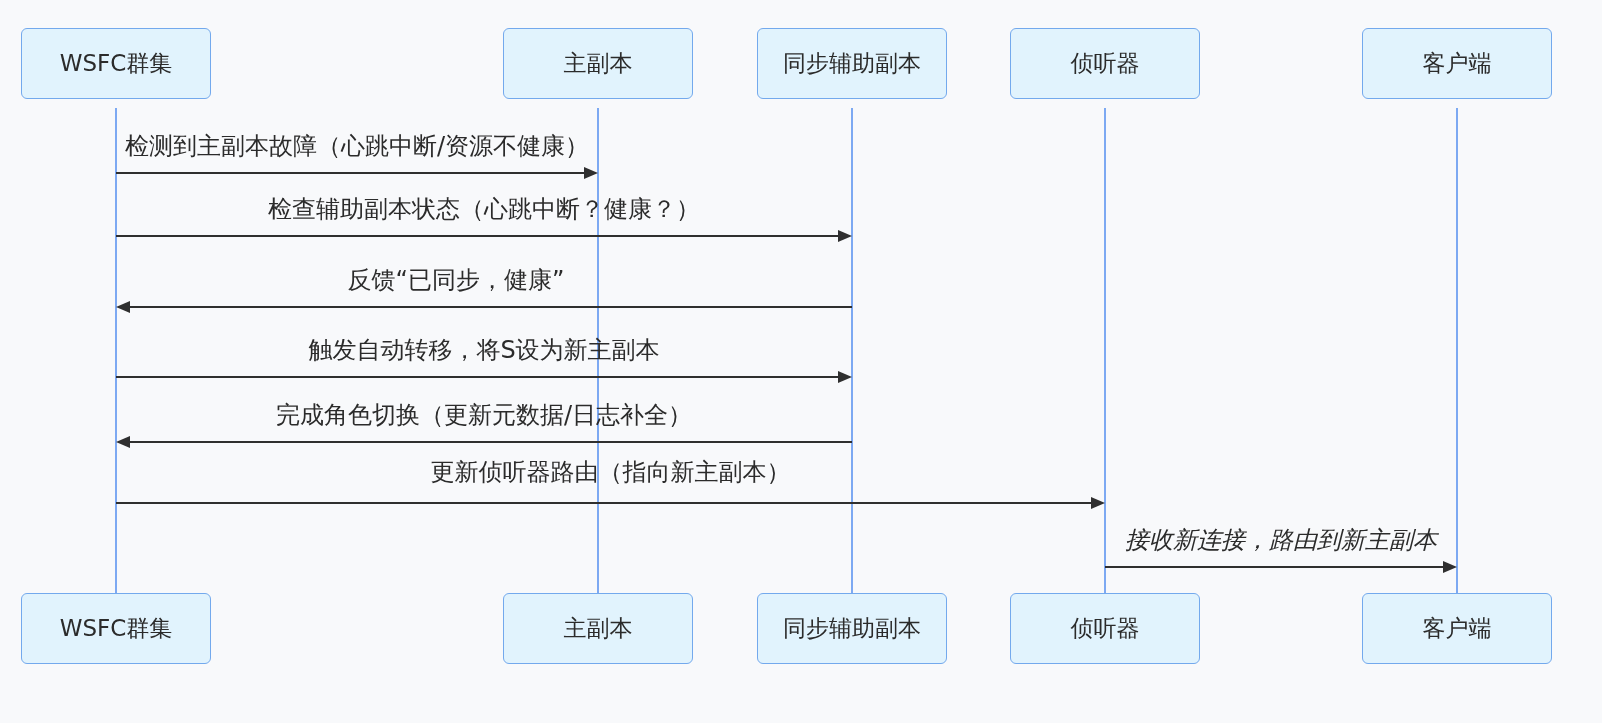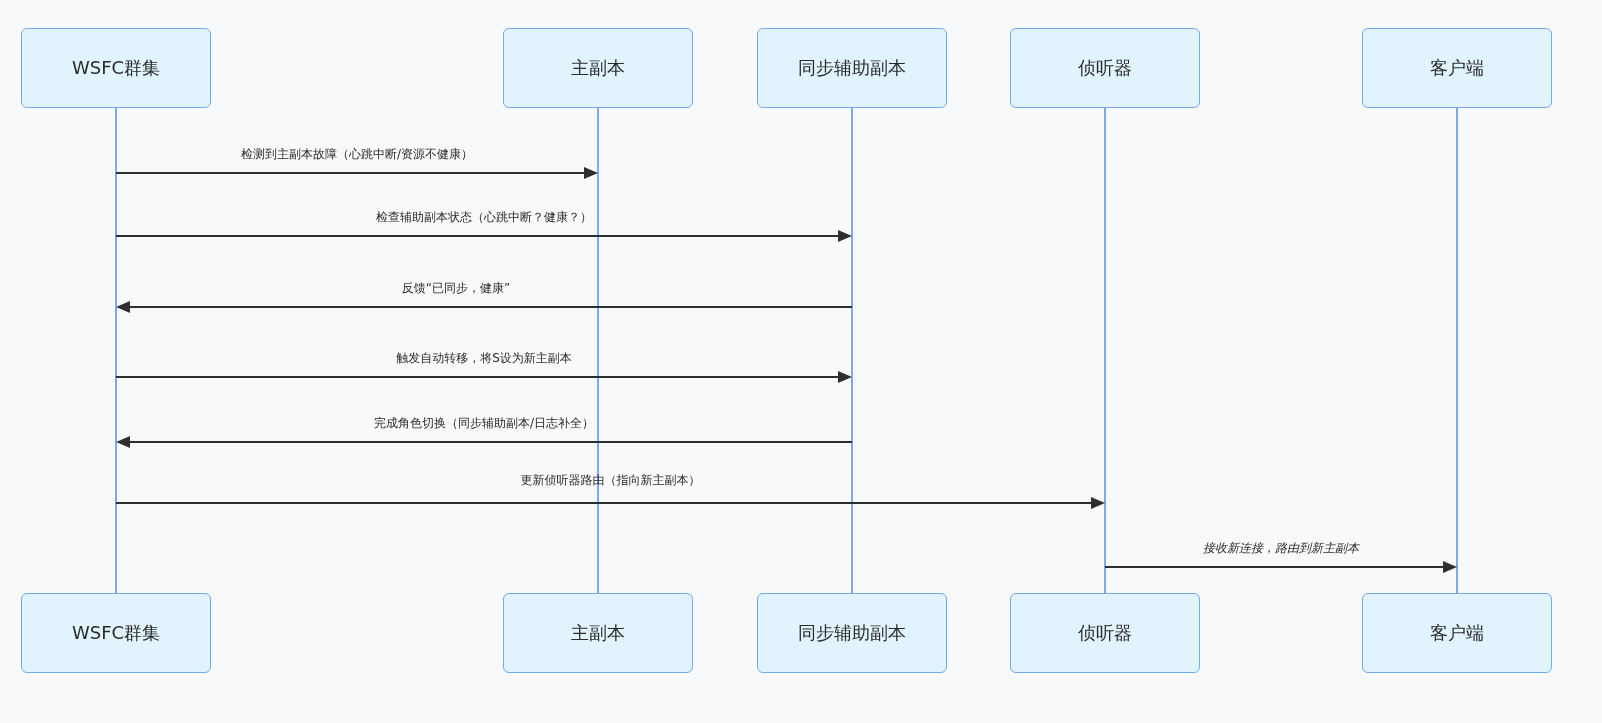--- a/index.html
+++ b/index.html
@@ -11,46 +11,46 @@
   #canvas {
     position: relative;
     width: 1602px;
     height: 723px;
     background: var(--bg, #f8f9fb);
     overflow: hidden;
   }
   .actor-box {
     position: absolute;
     width: 190px;
-    height: 80px;
+    height: 71px;
     box-sizing: border-box;
     background: var(--actor-fill, #e1f3fd);
     border: 1.5px solid var(--actor-border, #73a9ed);
     border-radius: 6px;
     display: flex;
     align-items: center;
     justify-content: center;
-    font-size: 18px;
+    font-size: 23px;
     color: var(--text, #2b2b2b);
     white-space: nowrap;
   }
   .lifeline {
     position: absolute;
     width: 2.5px;
     background: var(--lifeline, #7da9f2);
   }
   .msg-line {
     position: absolute;
     height: 2px;
     background: var(--msg, #2f2f2f);
   }
   .msg-label {
     position: absolute;
     transform: translateX(-50%);
-    font-size: 12px;
+    font-size: 24px;
     line-height: 1.2;
     color: var(--text, #2b2b2b);
     white-space: nowrap;
   }
   .arrowhead {
     position: absolute;
     width: 0;
     height: 0;
     border-top: 6px solid transparent;
     border-bottom: 6px solid transparent;
@@ -82,21 +82,21 @@
     <div class="arrowhead right" style="left: 584px; top: 167px;"></div>
     <div class="msg-label" style="left: 484px; top: auto; bottom: 499px;">检查辅助副本状态（心跳中断？健康？）</div>
     <div class="msg-line" style="left: 116px; top: 235px; width: 724px; margin-left: 0px;"></div>
     <div class="arrowhead right" style="left: 838px; top: 230px;"></div>
     <div class="msg-label" style="left: 456px; top: auto; bottom: 428px;">反馈“已同步，健康”</div>
     <div class="msg-line" style="left: 116px; top: 306px; width: 724px; margin-left: 12px;"></div>
     <div class="arrowhead left" style="left: 116px; top: 301px;"></div>
     <div class="msg-label" style="left: 484px; top: auto; bottom: 358px;">触发自动转移，将S设为新主副本</div>
     <div class="msg-line" style="left: 116px; top: 376px; width: 724px; margin-left: 0px;"></div>
     <div class="arrowhead right" style="left: 838px; top: 371px;"></div>
-    <div class="msg-label" style="left: 484px; top: auto; bottom: 293px;">完成角色切换（同步辅助副本/日志补全）</div>
+    <div class="msg-label" style="left: 484px; top: auto; bottom: 293px;">完成角色切换（更新元数据/日志补全）</div>
     <div class="msg-line" style="left: 116px; top: 441px; width: 724px; margin-left: 12px;"></div>
     <div class="arrowhead left" style="left: 116px; top: 436px;"></div>
     <div class="msg-label" style="left: 610.5px; top: auto; bottom: 236px;">更新侦听器路由（指向新主副本）</div>
     <div class="msg-line" style="left: 116px; top: 502px; width: 977px; margin-left: 0px;"></div>
     <div class="arrowhead right" style="left: 1091px; top: 497px;"></div>
     <div class="msg-label" style="left: 1281px; top: auto; bottom: 168px; font-style: italic;">接收新连接，路由到新主副本</div>
     <div class="msg-line" style="left: 1105px; top: 566px; width: 340px; margin-left: 0px;"></div>
     <div class="arrowhead right" style="left: 1443px; top: 561px;"></div>
   </div>
 

